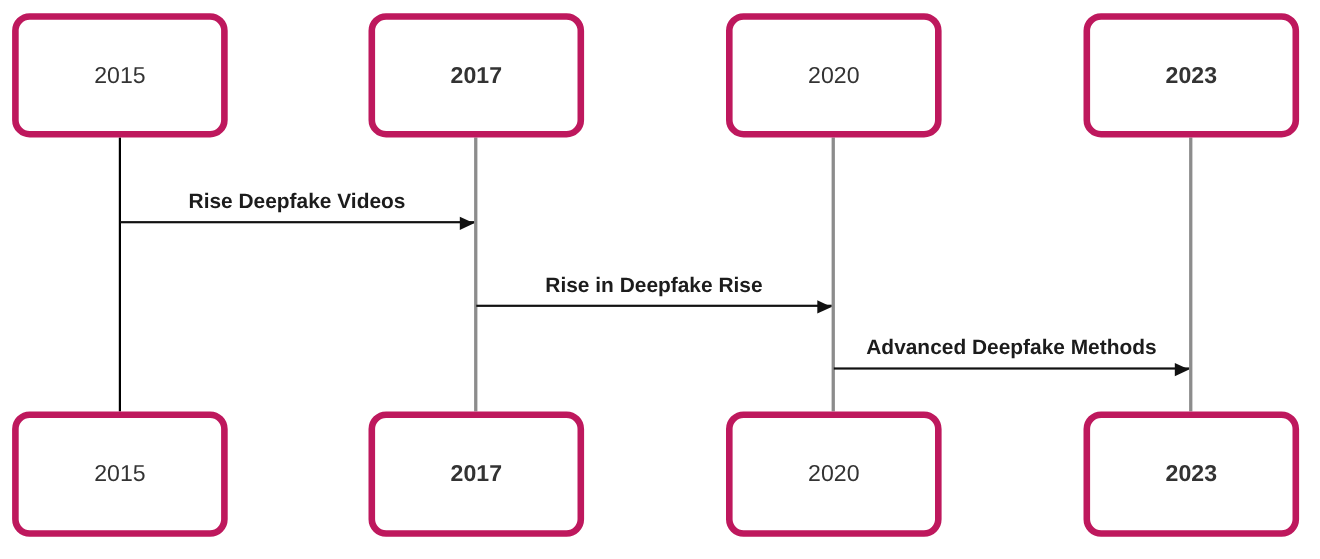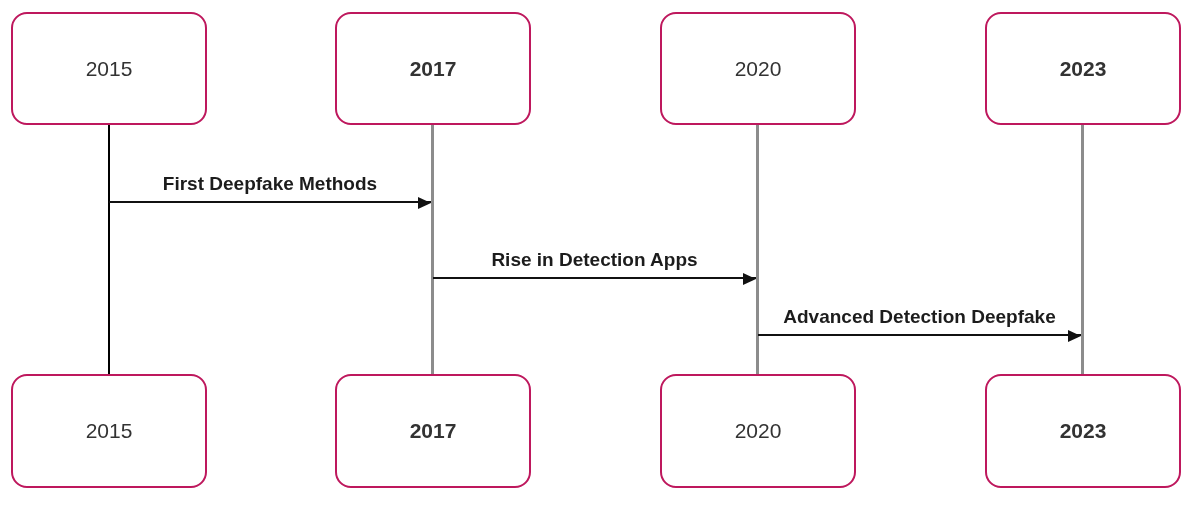--- a/index.html
+++ b/index.html
@@ -15,21 +15,21 @@
     background: #ffffff;
     overflow: hidden;
   }
   
   .participant {
     position: absolute;
     width: 196px;
     height: 113px;
     box-sizing: border-box;
     background: #ffffff;
-    border: 2px solid #be185d;
+    border: 6px solid #be185d;
     border-radius: 16px;
     display: flex;
     align-items: center;
     justify-content: center;
     font-size: 21px;
     color: #333333;
     z-index: 3;
   }
   .row-top    { top: 12px; }
   .row-bottom { top: 374px; height: 114px; }
@@ -105,27 +105,27 @@
   </div>
   <div class="participant row-top col3">
     <span>2023</span>
   </div>
 
   <div class="lifeline lifeline-black l0"></div>
   <div class="lifeline lifeline-gray l1"></div>
   <div class="lifeline lifeline-gray l2"></div>
   <div class="lifeline lifeline-gray l3"></div>
 
-  <div class="msg-label t0">First Deepfake Methods</div>
+  <div class="msg-label t0">Rise Deepfake Videos</div>
   <div class="msg-line a0"></div>
 
-  <div class="msg-label t1">Rise in Detection Apps</div>
+  <div class="msg-label t1">Rise in Deepfake Rise</div>
   <div class="msg-line a1"></div>
 
-  <div class="msg-label t2">Advanced Detection Deepfake</div>
+  <div class="msg-label t2">Advanced Deepfake Methods</div>
   <div class="msg-line a2"></div>
 
   <div class="participant row-bottom col0">
     <span>2015</span>
   </div>
   <div class="participant row-bottom col1">
     <span>2017</span>
   </div>
   <div class="participant row-bottom col2">
     <span>2020</span>

